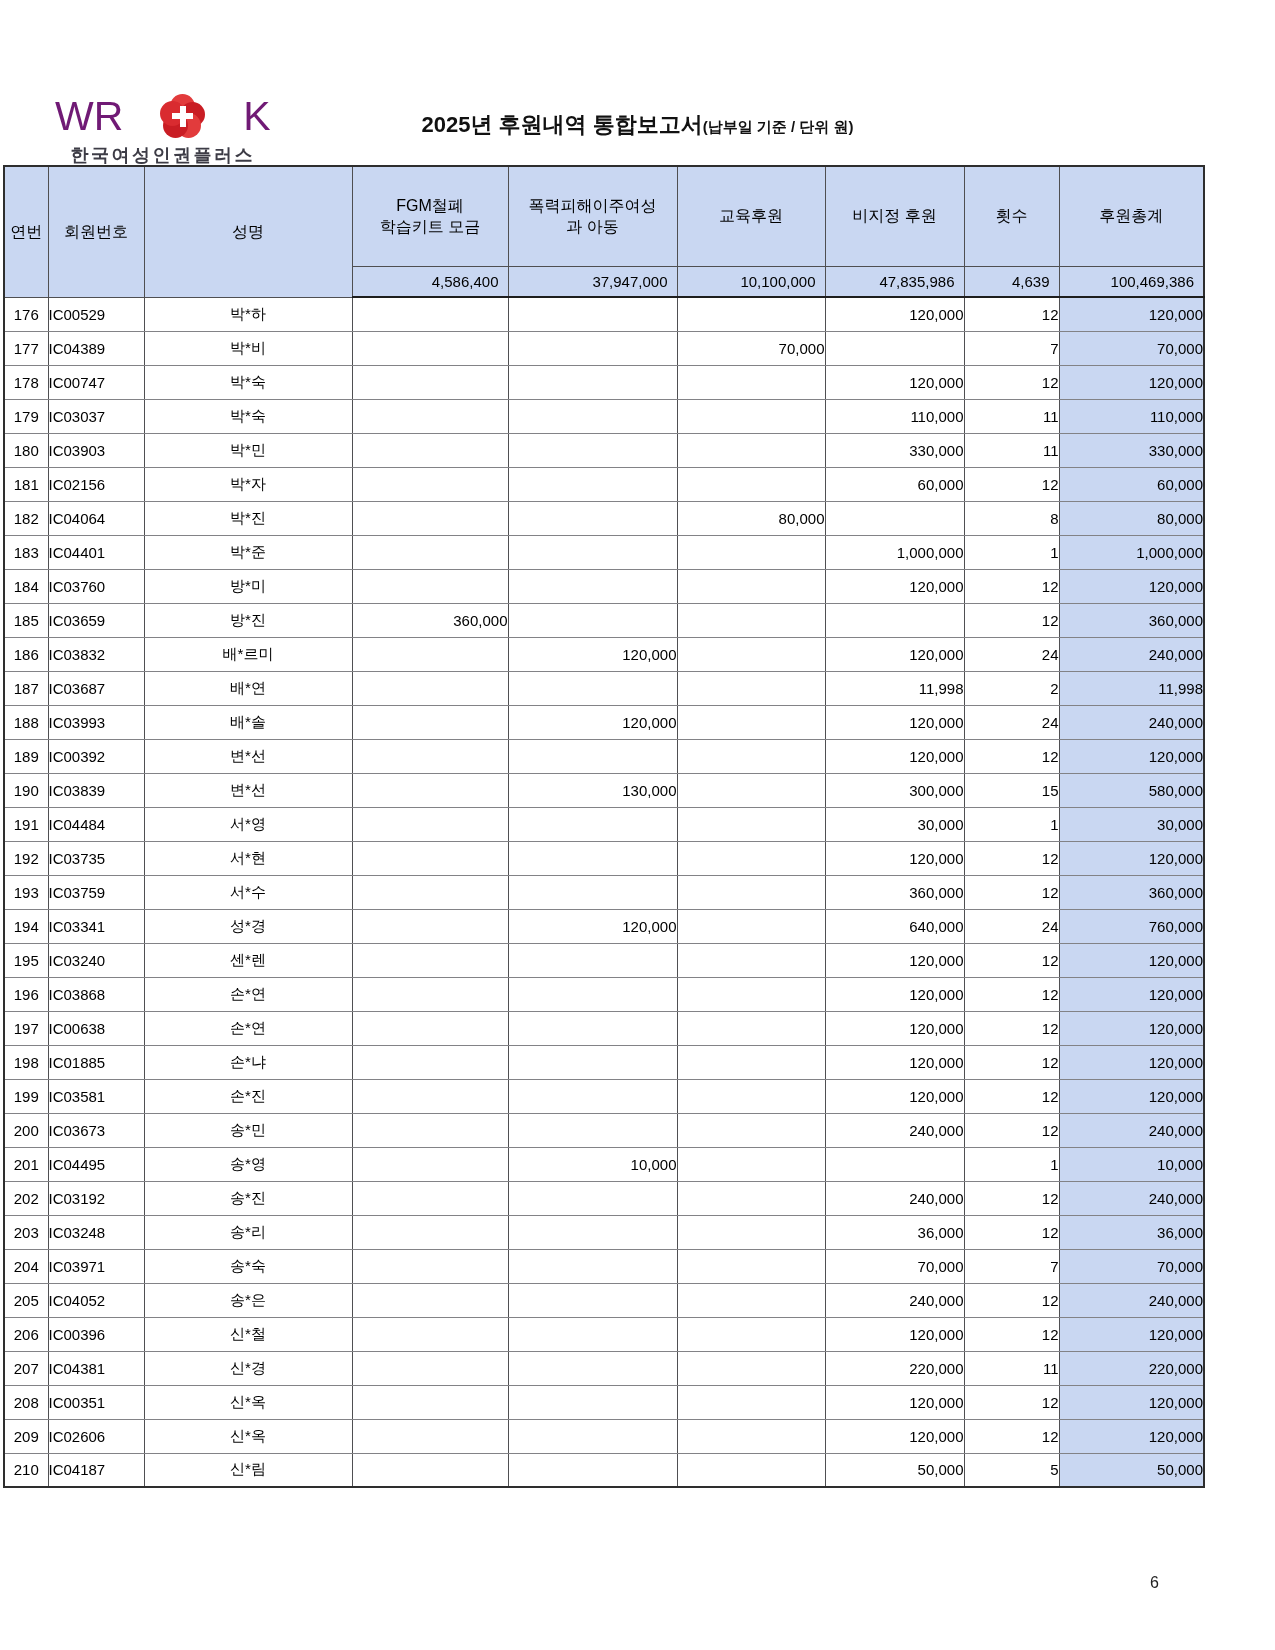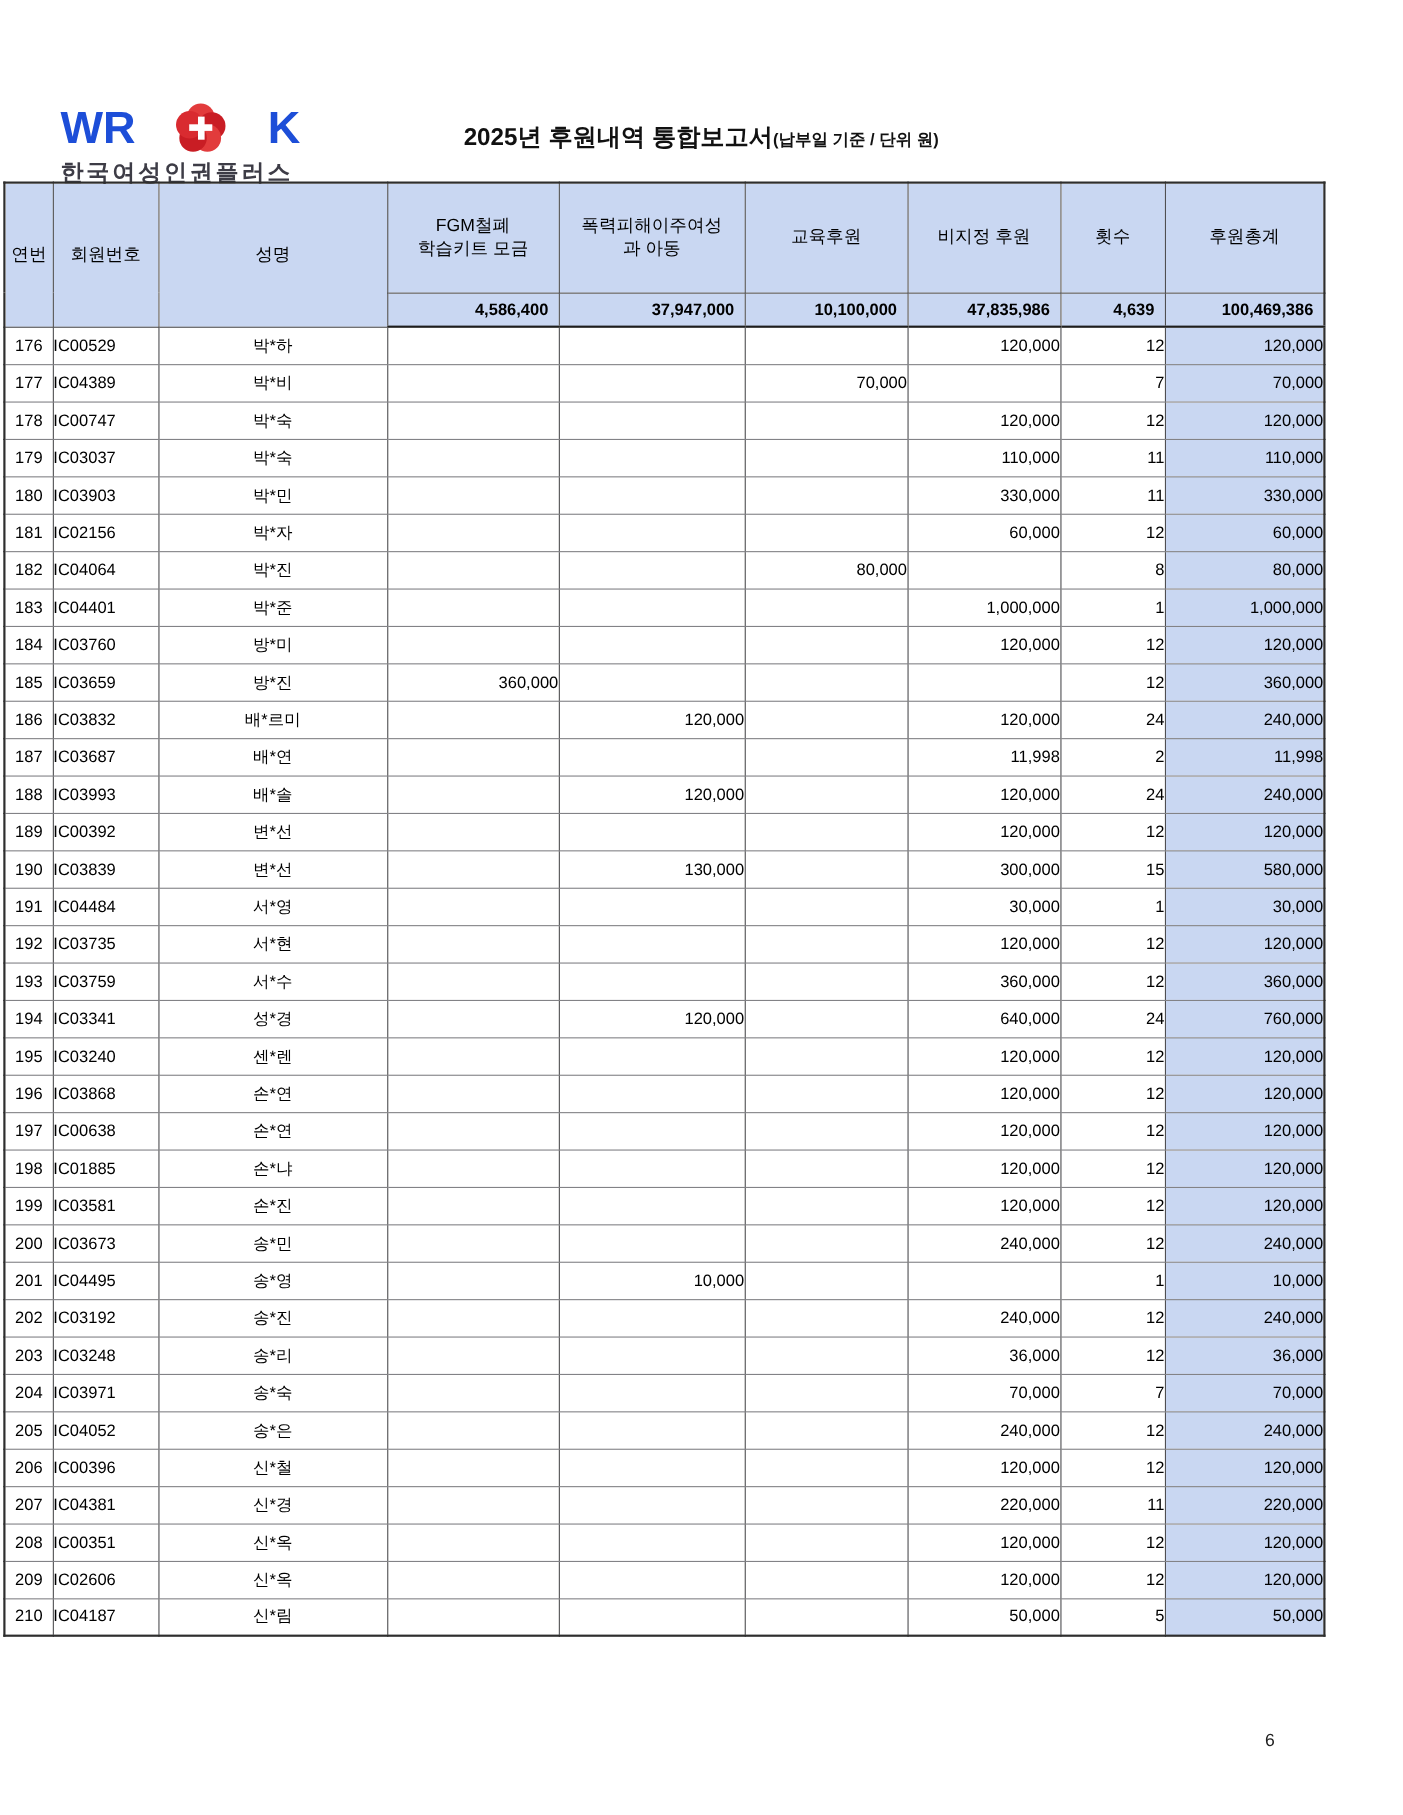--- a/index.html
+++ b/index.html
@@ -8,52 +8,52 @@
     width:1275px; height:1650px;
     background:#ffffff;
     font-family:"Liberation Sans","DejaVu Sans",sans-serif;
     color:#000;
     position:relative;
     overflow:hidden;
   }
 
   
   .logo { position:absolute; left:55px; top:94px; }
-  .logo-row { display:flex; align-items:center; font-weight:bold; font-size:41px; line-height:1; color:#1d4ed8; letter-spacing:0px;gap:36px; }
+  .logo-row { display:flex; align-items:center; font-weight:normal; font-size:41px; line-height:1; color:#701a75; letter-spacing:0px;gap:36px; }
   .logo-icon { position:relative; width:46px; height:45px; margin:0 1px; display:inline-block; }
   .logo-icon .p { position:absolute; border-radius:50%; width:25px; height:25px; display:block; }
   .logo-icon .p1 { left:10px; top:0;   background:#e23b3c; }
   .logo-icon .p2 { left:20px; top:8px; background:#c91d24; }
   .logo-icon .p3 { left:16px; top:19px;background:#e23b3c; }
   .logo-icon .p4 { left:3px;  top:19px;background:#c91d24; }
   .logo-icon .p5 { left:0;    top:7px; background:#d92b30; }
   .logo-icon .plus-v { position:absolute; left:20px; top:12px; width:6px; height:21px; background:#fff; }
   .logo-icon .plus-h { position:absolute; left:12px; top:19px; width:21px; height:6px; background:#fff; }
-  .logo-kr { font-size:21px; font-weight:bold; color:#3d3c46; letter-spacing:2.5px; margin-top:4px; }
+  .logo-kr { font-size:18px; font-weight:bold; color:#3d3c46; letter-spacing:2.5px; margin-top:4px;text-align:center; }
   .logo-en { font-size:8px; font-weight:bold; color:#9a9aa2; letter-spacing:1.9px; margin-top:4px; }
 
   
   .doc-title { position:absolute; top:110px; left:0; width:100%; text-align:center; white-space:nowrap; }
   .doc-title .main { font-size:22px; font-weight:bold; color:#111; }
   .doc-title .suffix { font-size:15px; font-weight:bold; color:#111;margin-top:48px; }
 
   
   table.report { position:absolute; top:165px; left:3px; width:1200px;
     border-collapse:collapse; table-layout:fixed; }
   table.report { border:2px solid #2e2e2e; }
   table.report th, table.report td {
     border:1px solid #4f4f52;
     overflow:hidden; white-space:nowrap;
     padding:0;
   }
   table.report thead th, table.report thead td { background:#c9d7f2; }
   table.report thead tr.labels { height:100px; }
   table.report thead tr.totals { height:31px; }
   table.report thead th { font-weight:normal; font-size:16px; text-align:center; white-space:pre-line; line-height:1.35; }
-  table.report thead tr.totals td { font-size:15px; text-align:right; padding-right:9px; border-bottom:2.2px solid #1e1e1e;font-weight:bold; }
+  table.report thead tr.totals td { font-size:15px; text-align:right; padding-right:9px; border-bottom:2.2px solid #1e1e1e; }
   table.report tbody tr { height:34px; }
   table.report tbody td { font-size:15px; border-top:1.6px solid #828286; border-bottom:1.6px solid #828286; }
   td.c-idx  { text-align:center; }
   td.c-id   { text-align:left; padding-left:5px;margin-top:43px; }
   td.c-name { text-align:center; }
   td.c-num, td.c-cnt, td.c-total { text-align:right; padding-right:9px; }
   td.c-total { background:#c9d7f2; }
 
   
   .page-number { position:absolute; left:1150px; top:1574px; font-size:16px; color:#222; }

